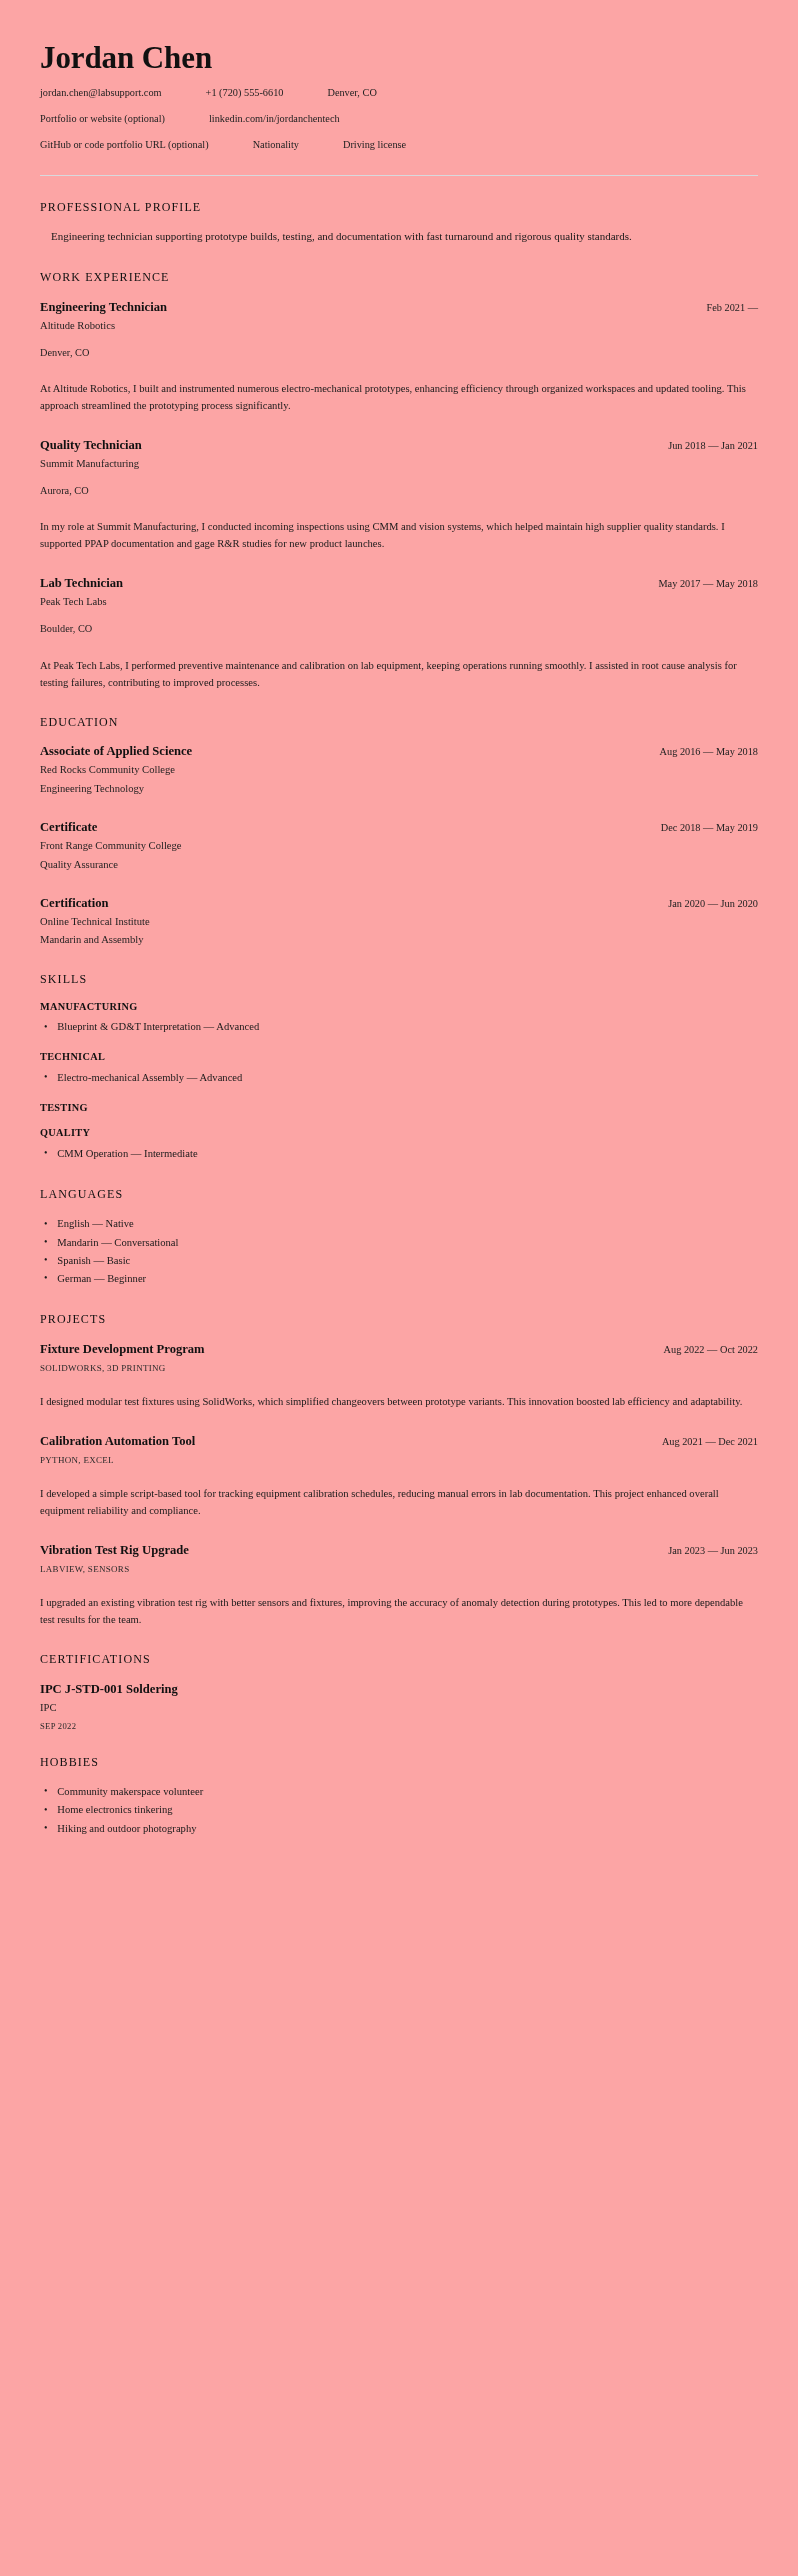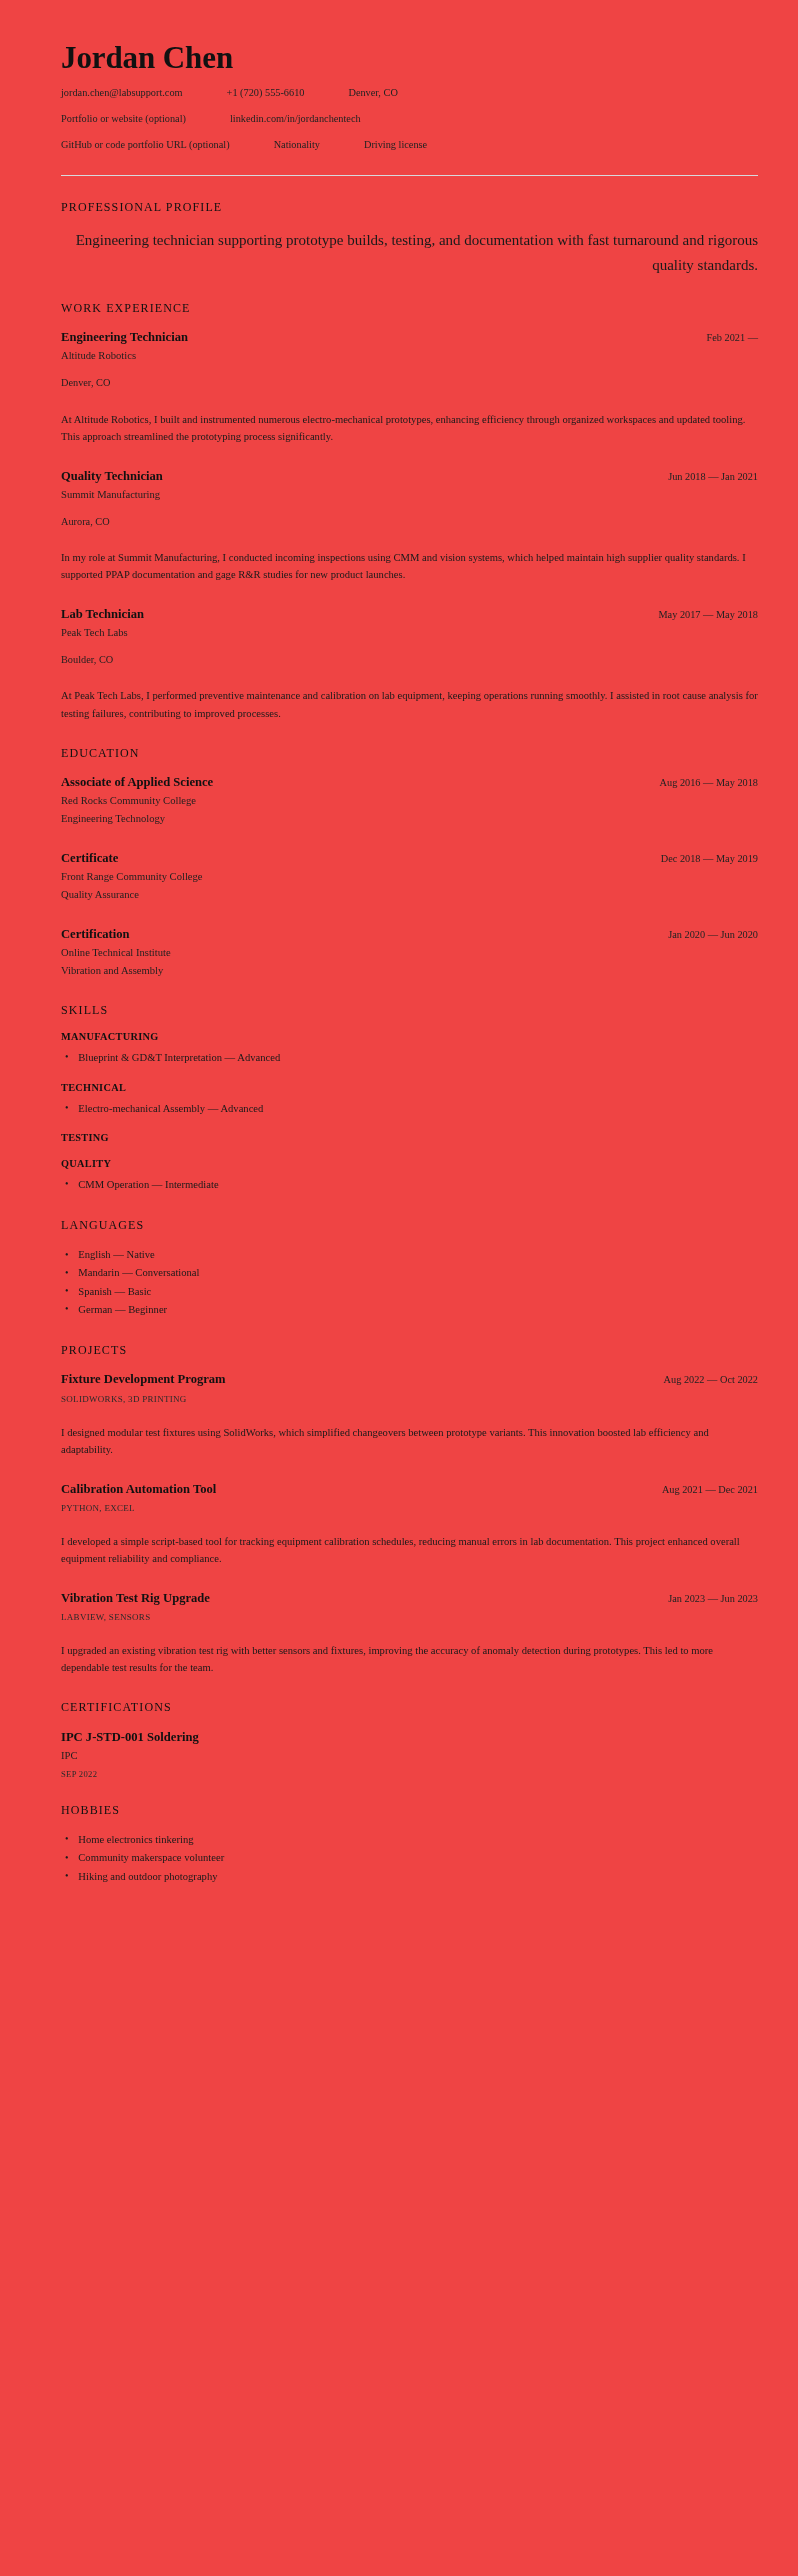--- a/index.html
+++ b/index.html
@@ -9,22 +9,22 @@
   }
   body {
     font-family: "Liberation Serif", "DejaVu Serif", serif;
     color: #1a1a1a;
     -webkit-font-smoothing: antialiased;
   }
   .page {
     width: 798px;
     min-height: 2576px;
     box-sizing: border-box;
-    padding: 41px 40px 27px 61px;
-    background: #ef4444;
+    padding: 41px 40px 27px 40px;
+    background: #fca5a5;
     position: relative;
   }
 
   
   .resume-name {
     font-size: 31px;
     font-weight: bold;
     letter-spacing: -0.1px;
     line-height: 1.12;
     margin: 0 0 9.3px 0;
@@ -64,26 +64,25 @@
   .section-title {
     font-size: 12px;
     font-weight: normal;
     text-transform: uppercase;
     letter-spacing: 1.1px;
     color: #111111;
     margin: 0 0 13.3px 0;
   }
 
   .summary-text {
-    font-size: 15px;
+    font-size: 11px;
     line-height: 1.62;
-    margin: 0;
+    margin: 11px;
     color: #1a1a1a;
     max-width: 722px;
-    text-align: right;
   }
 
   
   .entry { margin-bottom: 22.6px; }
   .entry:last-child { margin-bottom: 0; }
 
   .entry-head {
     display: flex;
     justify-content: space-between;
     align-items: baseline;
@@ -264,21 +263,21 @@
       <div class="entry-sub">Front Range Community College</div>
       <div class="entry-extra">Quality Assurance</div>
     </div>
 
     <div class="entry">
       <div class="entry-head">
         <span class="entry-title">Certification</span>
         <span class="entry-date">Jan 2020 — Jun 2020</span>
       </div>
       <div class="entry-sub">Online Technical Institute</div>
-      <div class="entry-extra">Vibration and Assembly</div>
+      <div class="entry-extra">Mandarin and Assembly</div>
     </div>
   </section>
 
   <section class="section">
     <h2 class="section-title">SKILLS</h2>
 
     <div class="skill-group">
       <h3 class="skill-group-title">MANUFACTURING</h3>
       <ul class="bullets">
         <li>Blueprint &amp; GD&amp;T Interpretation — Advanced</li>
@@ -353,20 +352,20 @@
         <span class="entry-title">IPC J-STD-001 Soldering</span>
       </div>
       <div class="entry-sub">IPC</div>
       <div class="entry-meta">SEP 2022</div>
     </div>
   </section>
 
   <section class="section">
     <h2 class="section-title">HOBBIES</h2>
     <ul class="bullets">
+      <li>Community makerspace volunteer</li>
       <li>Home electronics tinkering</li>
-      <li>Community makerspace volunteer</li>
       <li>Hiking and outdoor photography</li>
     </ul>
   </section>
 
 </div>
 
 
 </body></html>

